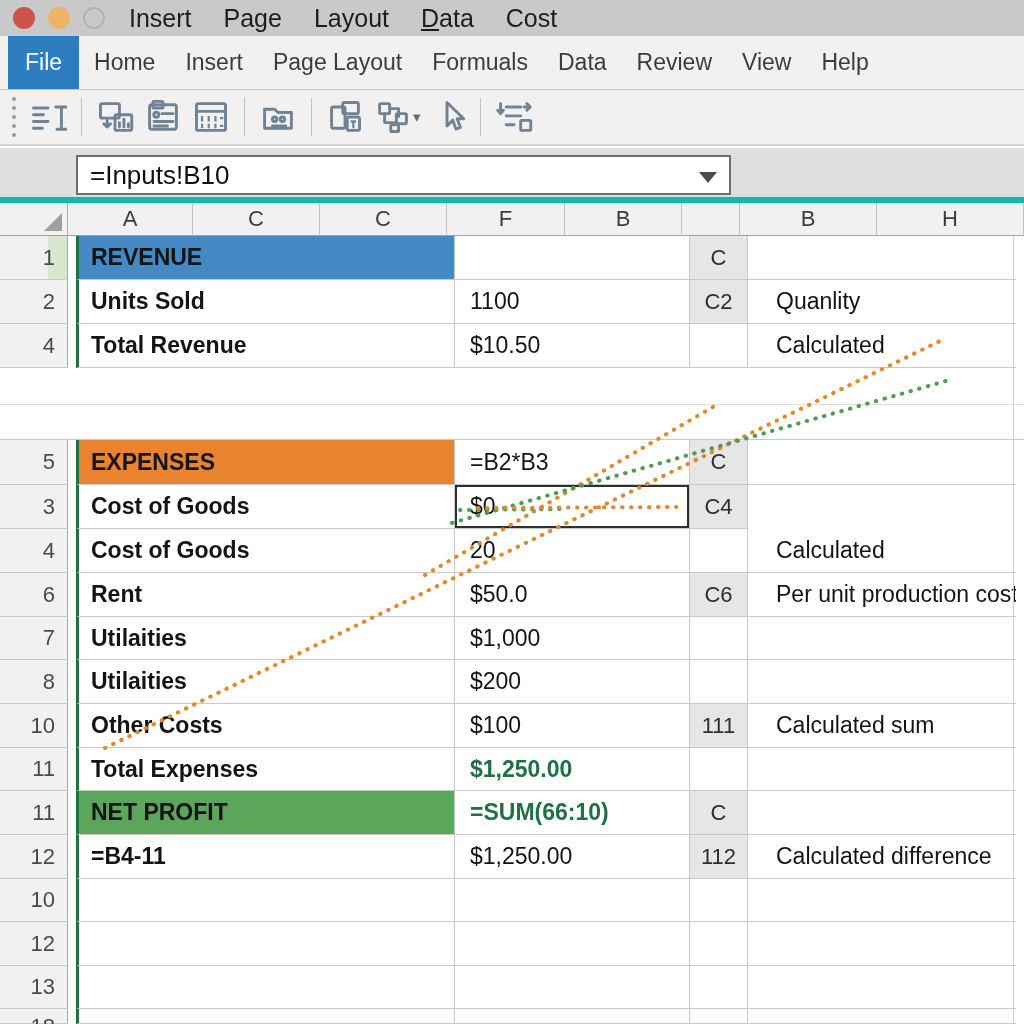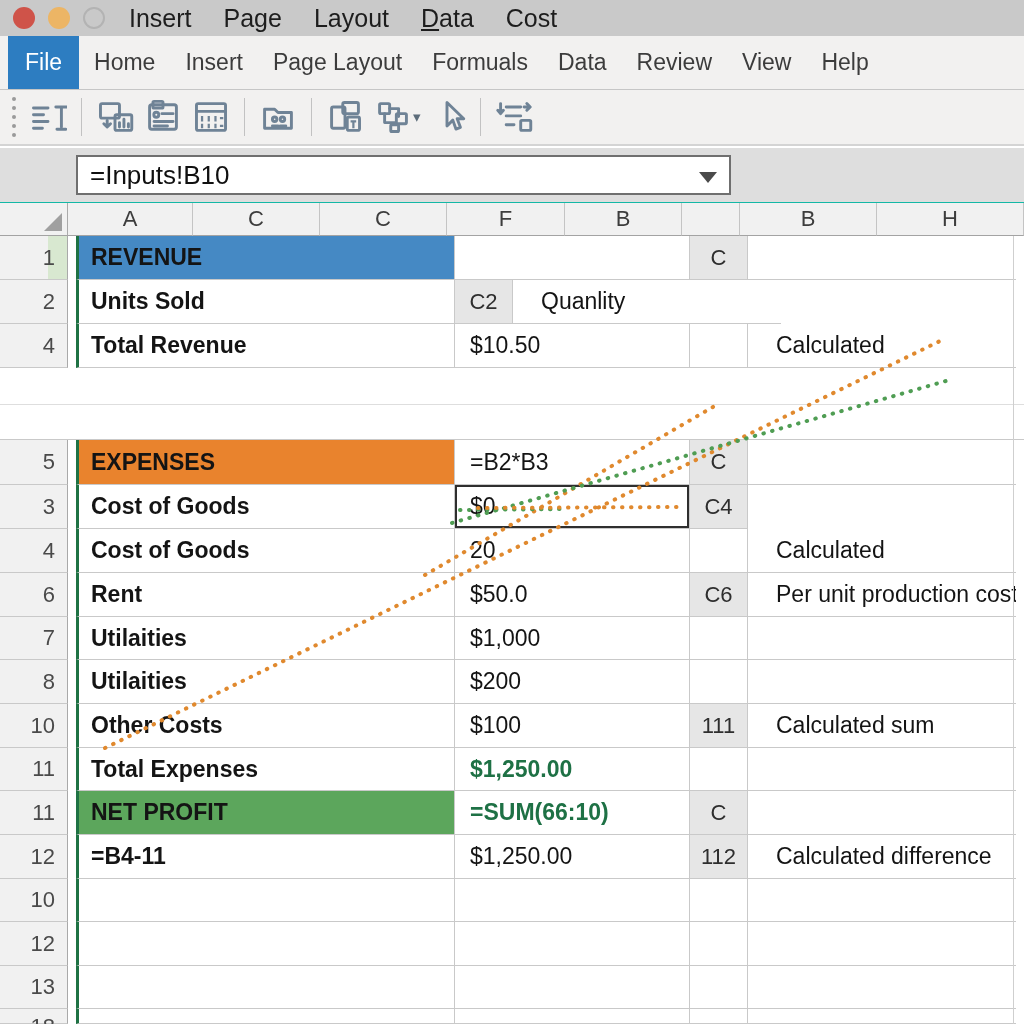--- a/index.html
+++ b/index.html
@@ -28,21 +28,21 @@
   .toolbar{position:absolute;top:90px;left:0;right:0;height:56px;background:#f2f1f0;
            border-bottom:2px solid #d4d4d4;display:flex;align-items:center;box-sizing:border-box;}
   .tb-divider{width:1px;height:38px;background:#c2c2c2;margin:0 9px;}
   .tb-icon{width:48px;height:46px;display:flex;align-items:center;justify-content:center;}
   .tb-caret{font-size:15px;color:#5c6c7a;margin:0 2px 0 -4px;}
   .tb-grip{display:flex;flex-direction:column;gap:5px;margin:0 8px 0 12px;}
   .tb-grip i{width:4px;height:4px;border-radius:50%;background:#9a9a9a;}
 
   
   .formula-row{position:absolute;top:148px;left:0;right:0;height:55px;background:#dedede;
-               border-bottom:1px solid #14b8a6;box-sizing:border-box;}
+               border-bottom:6px solid #14b8a6;box-sizing:border-box;}
   .formula-box{position:absolute;left:76px;top:7px;width:655px;height:40px;background:#fff;
                border:2px solid #6f6f6f;display:flex;align-items:center;font-size:26px;color:#101010;
                padding-left:12px;box-sizing:border-box;}
   .formula-caret{position:absolute;right:12px;top:15px;width:0;height:0;
                  border-left:9px solid transparent;border-right:9px solid transparent;
                  border-top:11px solid #4a4a4a;}
 
   
   .grid{position:absolute;top:203px;left:0;width:1024px;height:821px;background:#fff;}
   .colhead{display:flex;height:33px;}
@@ -218,20 +218,21 @@
         <div class="row" style="height: 44px;">
           <div class="rh tint">1</div>
           <div class="cell label bg-blue">REVENUE</div>
           <div class="cell value"></div>
           <div class="cell tag shaded">C</div>
           <div class="cell note"></div>
         </div>
         <div class="row" style="height: 44px;">
           <div class="rh">2</div>
           <div class="cell label">Units Sold</div>
+          <div class="cell value">1100</div>
           <div class="cell tag shaded">C2</div>
           <div class="cell note">Quanlity</div>
         </div>
         <div class="row" style="height: 44px;">
           <div class="rh">4</div>
           <div class="cell label">Total Revenue</div>
           <div class="cell value">$10.50</div>
           <div class="cell tag"></div>
           <div class="cell note">Calculated</div>
         </div>

